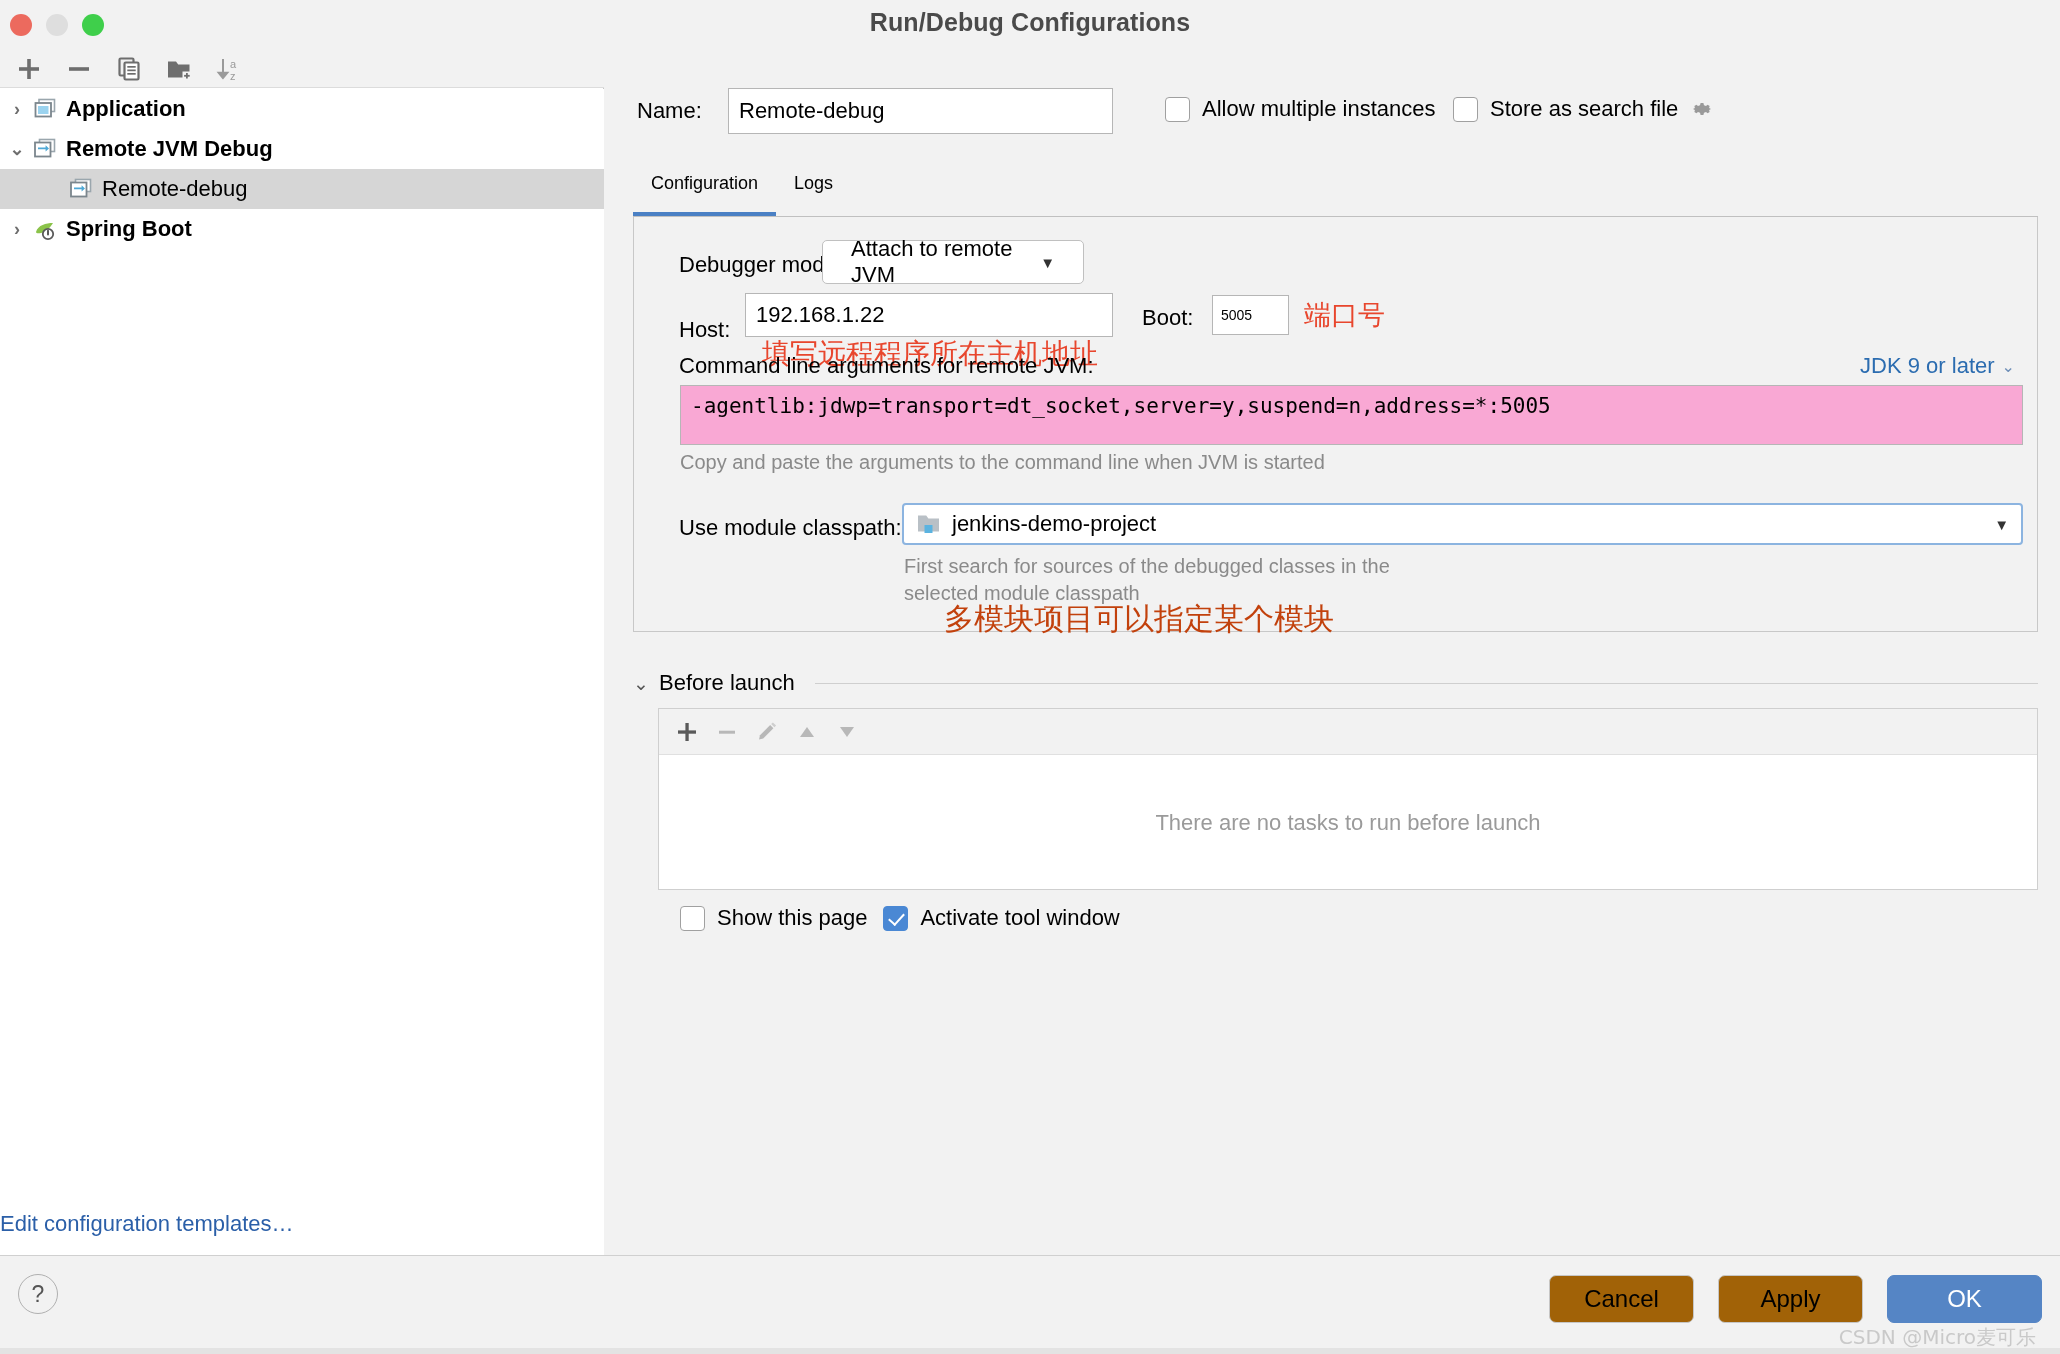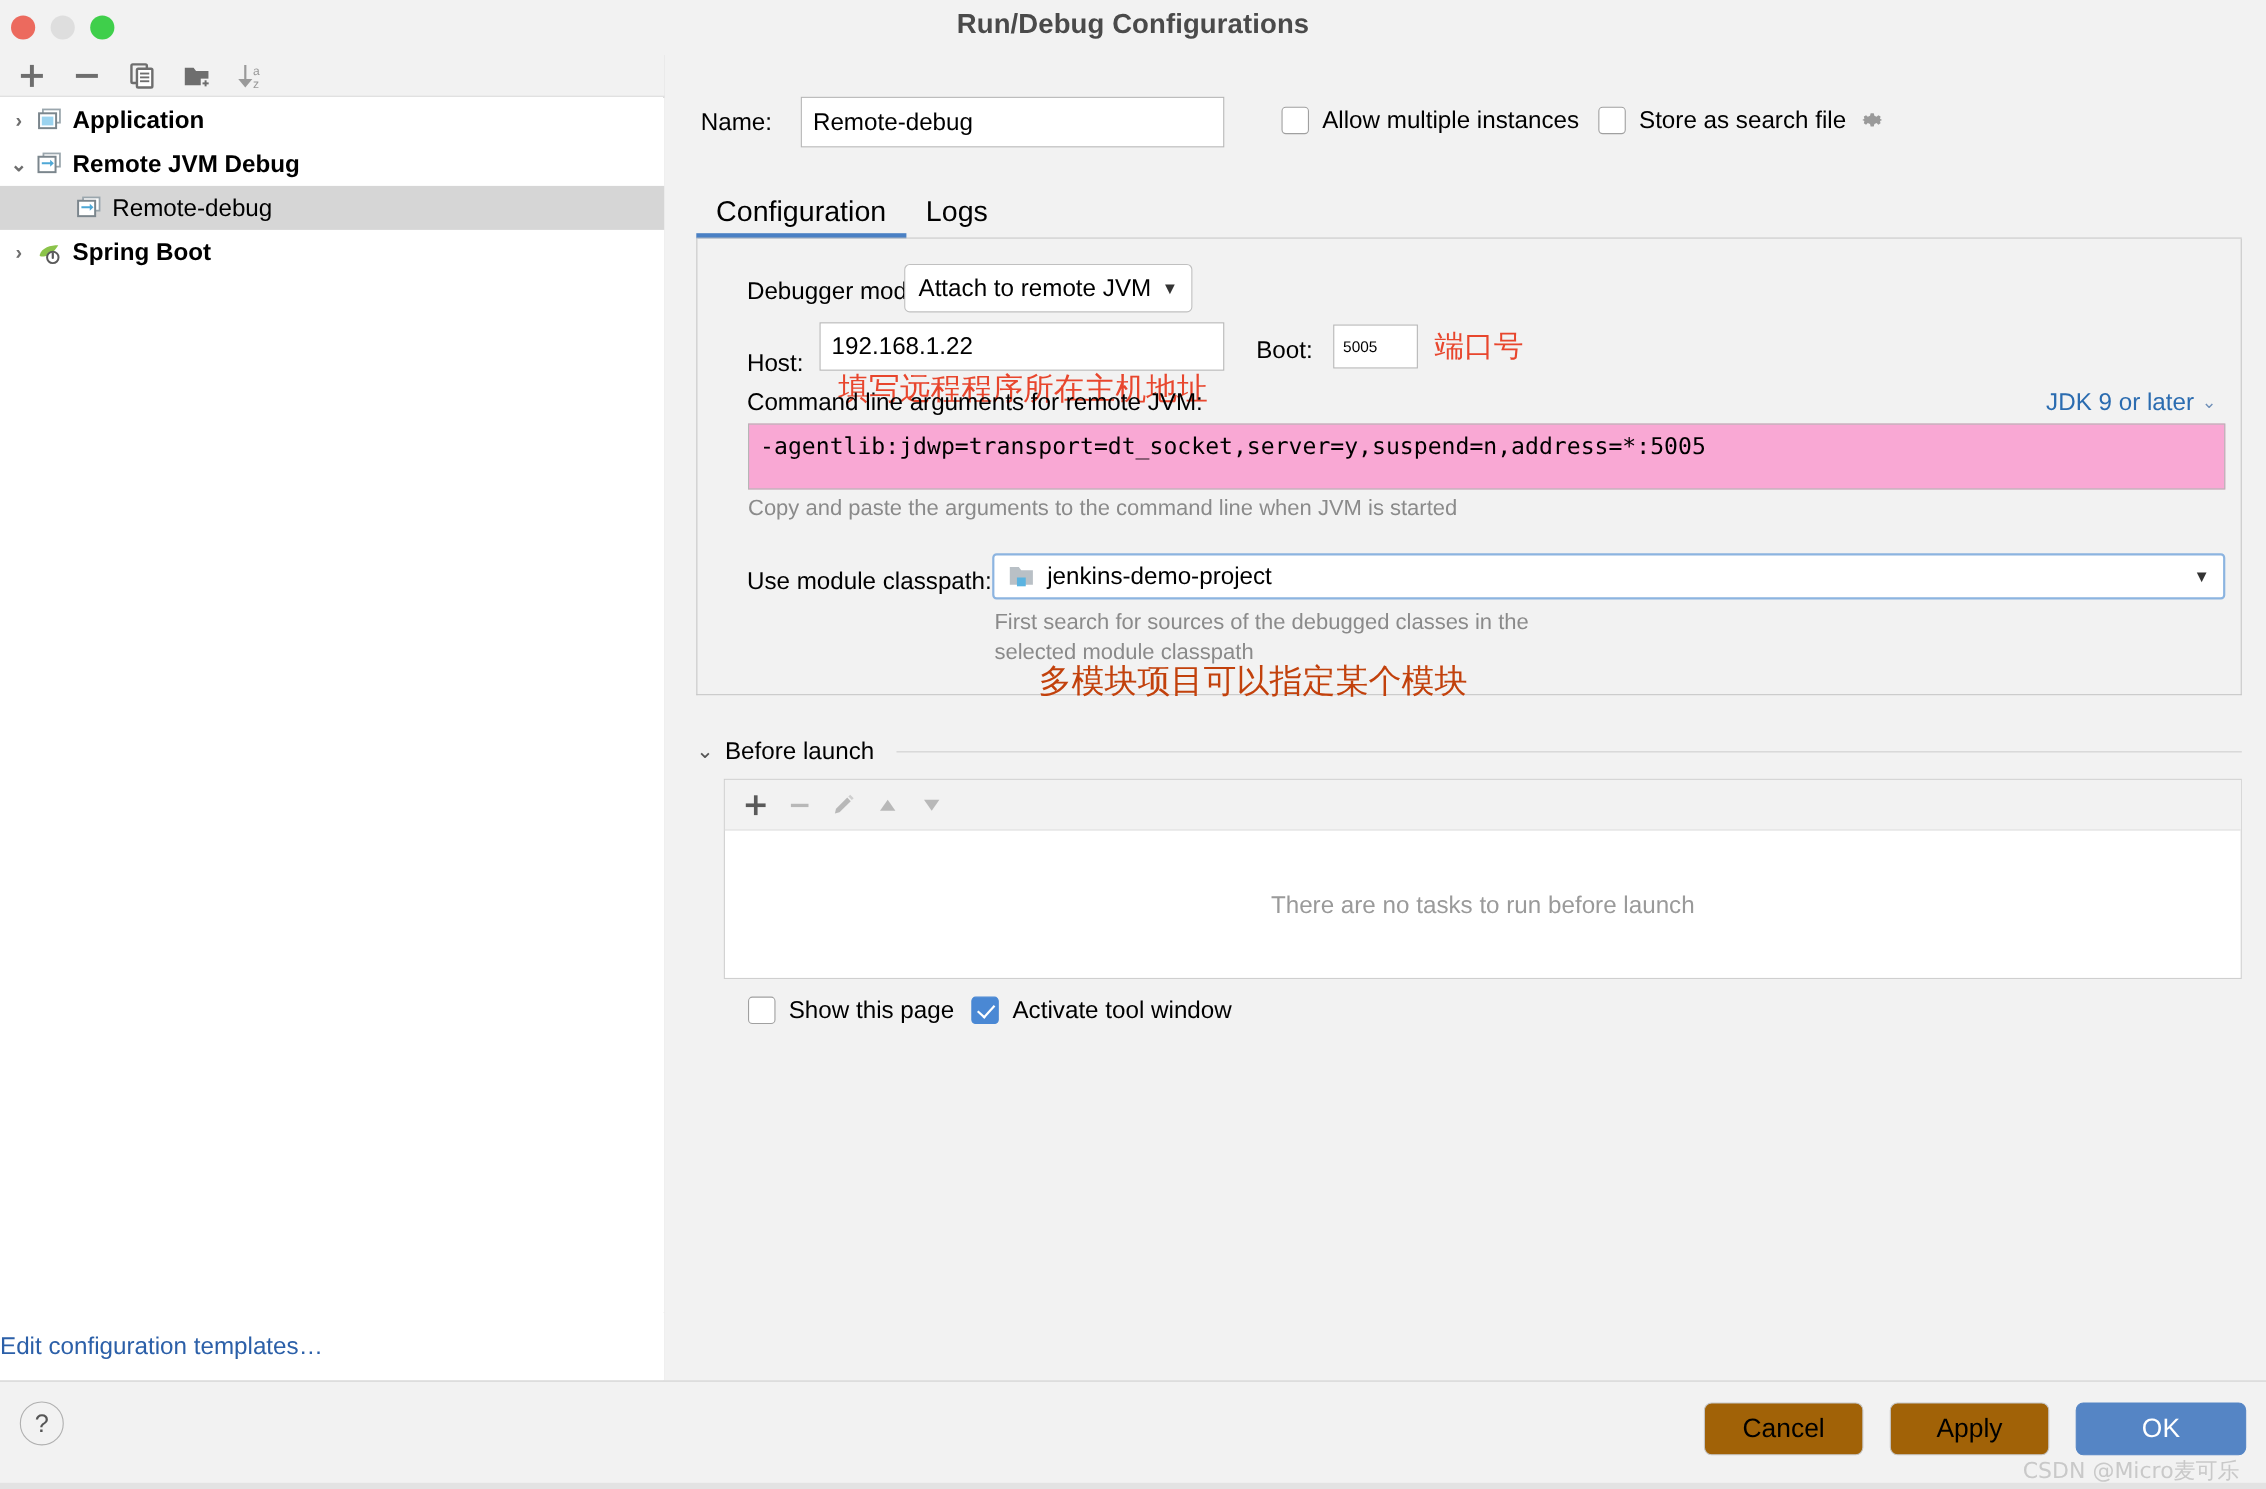--- a/index.html
+++ b/index.html
@@ -97,39 +97,39 @@
   .cb.checked { background: #4a88d4; border-color: #4a88d4; }
   .cb.checked::after {
     content: "";
     position: absolute; left: 8px; top: 3px; width: 7px; height: 13px;
     border: solid #fff; border-width: 0 2.6px 2.6px 0; transform: rotate(42deg);
   }
   .cb-label { font-size: 22px; color: #000; white-space: nowrap; }
 
   
   #tabs { position: absolute; left: 28px; top: 118px; display: flex; align-items: flex-end; height: 44px;}
-  .tab { font-size: 26px; color: #000; padding: 0 18px 4px 18px; position: relative; cursor: default;}
+  .tab { font-size: 18px; color: #000; padding: 0 18px 18px 18px; position: relative; cursor: default;}
   .tab.active::after {
     content:""; position: absolute; left: 0; bottom: -5px; width: 100%; height: 5px; background: #4a80c4;
   }
   #tab-underline {
     position: absolute; left: 28px; top: 166px; width: 1405px; height: 1px; background: #c0c0c0;
   }
 
   
   #config-box {
     position: absolute; left: 28px; top: 167px; width: 1405px; height: 415px;
     border: 1px solid #c8c8c8; border-top: none; background: #f2f2f2;
   }
 
   #debugger-mode-label { position: absolute; left: 45px; top: 35px; font-size: 22px; }
   #debugger-mode-select {
     position: absolute; left: 188px; top: 23px; width: 262px; height: 44px;
     background: #fff; border: 1px solid #c0c0c0; border-radius: 5px;
-    display: flex; align-items: center; padding: 0 12px; font-size: 22px; color: #000;
+    display: flex; align-items: center; padding: 0 28px; font-size: 22px; color: #000;
   }
   #debugger-mode-select .caret { margin-left: auto; font-size: 15px; color: #333; }
 
   #host-label { position: absolute; left: 45px; top: 100px; font-size: 22px; }
   #host-input {
     position: absolute; left: 111px; top: 76px; width: 368px; height: 44px;
     background: #fff; border: 1px solid #b6b6b6; font-size: 22px; padding: 0 10px;
     font-family: "Liberation Sans", sans-serif; color: #000;
   }
   #port-label { position: absolute; left: 508px; top: 88px; font-size: 22px; }

